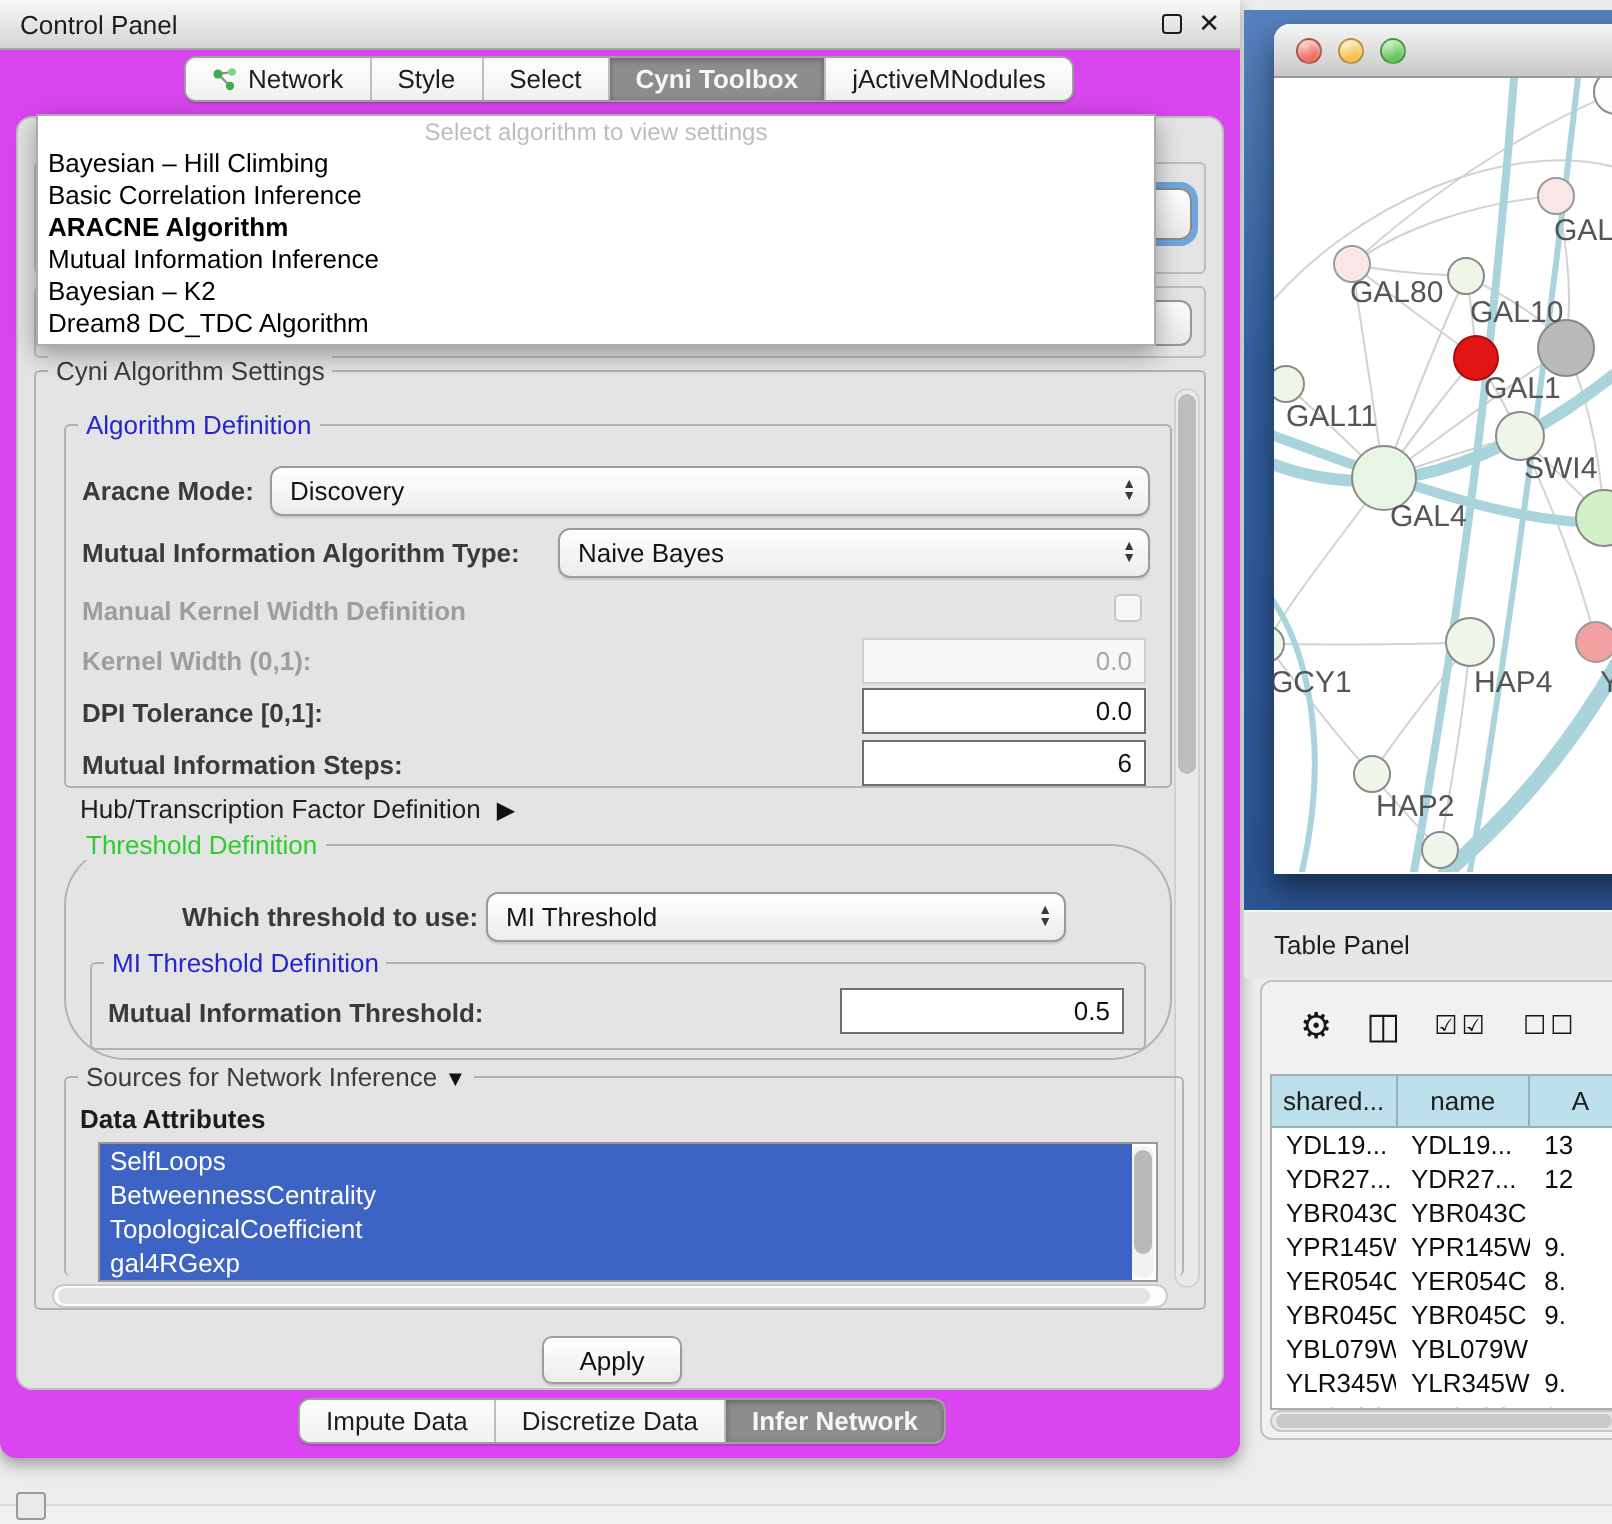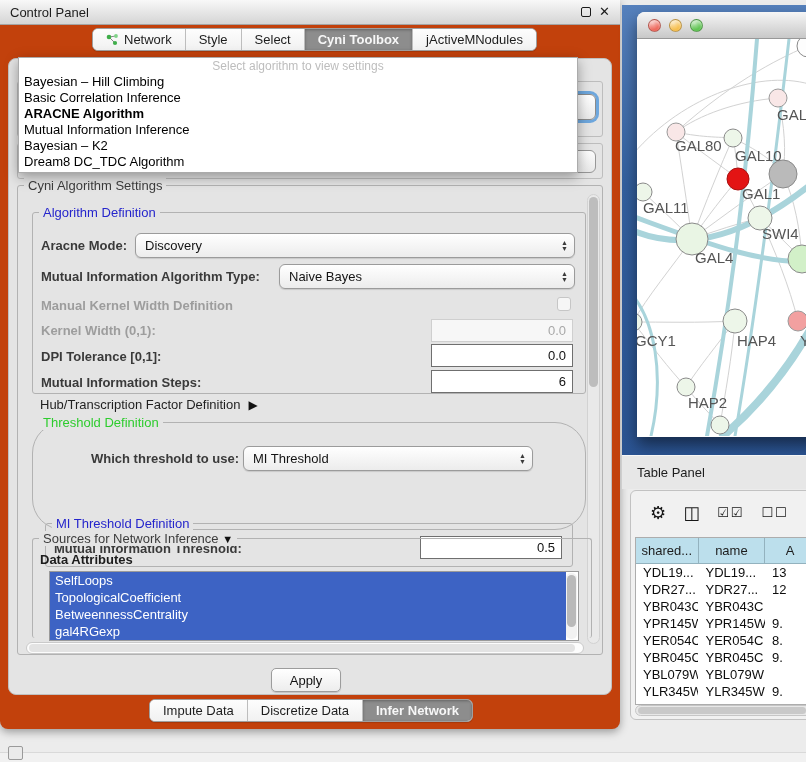--- a/index.html
+++ b/index.html
@@ -1,21 +1,21 @@
 <!DOCTYPE html>
 <html><head>
 <meta charset="utf-8">
 <style>
   html,body{margin:0;padding:0;background:#ececec;}
   *{box-sizing:border-box;}
   .screen{position:relative;width:806px;height:762px;overflow:hidden;
     font-family:"Liberation Sans","DejaVu Sans",sans-serif;background:#ececec;color:#222;}
 
   
-  .cp{position:absolute;left:0;top:8;width:620px;height:729px;background:#c2410c;
+  .cp{position:absolute;left:0;top:8;width:620px;height:729px;background:#d946ef;
       border-radius:0 0 8px 8px;box-shadow:0 3px 8px rgba(0,0,0,.35);}
   .cp-titlebar{position:absolute;left:0;top:0;right:0;height:25px;
       background:linear-gradient(#f8f8f8,#d5d5d5);border-bottom:1px solid #a4a4a4;
       display:flex;align-items:center;padding:0 10px;}
   .cp-title{font-size:13px;color:#1c1c1c;}
   .cp-controls{margin-left:auto;display:flex;align-items:center;gap:8px;}
   .float-box{width:10px;height:10px;border:1.5px solid #1a1a1a;border-radius:2px;}
   .close-x{font-size:13px;font-weight:bold;color:#1a1a1a;line-height:10px;}
 
   
@@ -221,39 +221,39 @@
 
           <span class="blbl" style="position:absolute;left:58px;top:28px;">Which threshold to use:</span>
           <div class="combo" style="left:210px;top:23px;width:290px;">
             <span>MI Threshold</span>
             <span class="stepper">
                 <span>▲</span>
                 <span>▼</span>
               </span>
           </div>
 
-          <div class="grp" style="left:12px;top:58px;width:528px;height:44px;margin-top:42px;">
+          <div class="grp" style="left:12px;top:58px;width:528px;height:44px;">
             <span class="glbl blue">MI Threshold Definition</span>
             <span class="blbl" style="position:absolute;left:8px;top:17px;">Mutual Information Threshold:</span>
             <span class="field" style="right:10px;top:12px;width:142px;">0.5</span>
           </div>
         </div>
 
         <div class="grp" style="left:14px;top:352px;width:560px;height:100px;border-bottom:none;">
           <span class="glbl">
             <span>Sources for Network Inference</span>
             <span class="arrow-down">▼</span>
           </span>
           <span class="blbl" style="position:absolute;left:7px;top:13px;color:#1c1c1c;">Data Attributes</span>
           <div class="attr-list" style="left:16px;top:32px;right:12px;height:70px;">
             <div class="attr-sel" style="background: rgb(61, 99, 196);"></div>
             <div id="attr-items">
                 <div class="attr-item">SelfLoops</div>
+                <div class="attr-item">BetweennessCentrality</div>
                 <div class="attr-item">TopologicalCoefficient</div>
-                <div class="attr-item">BetweennessCentrality</div>
                 <div class="attr-item">gal4RGexp</div>
               </div>
             <div class="attr-vsb">
                 <div class="attr-vthumb"></div>
               </div>
           </div>
         </div>
 
         <div class="htrack" style="left:8px;right:18px;top:456px;height:12px;">
           <div class="hthumb" style="left:2px;right:8px;"></div>

